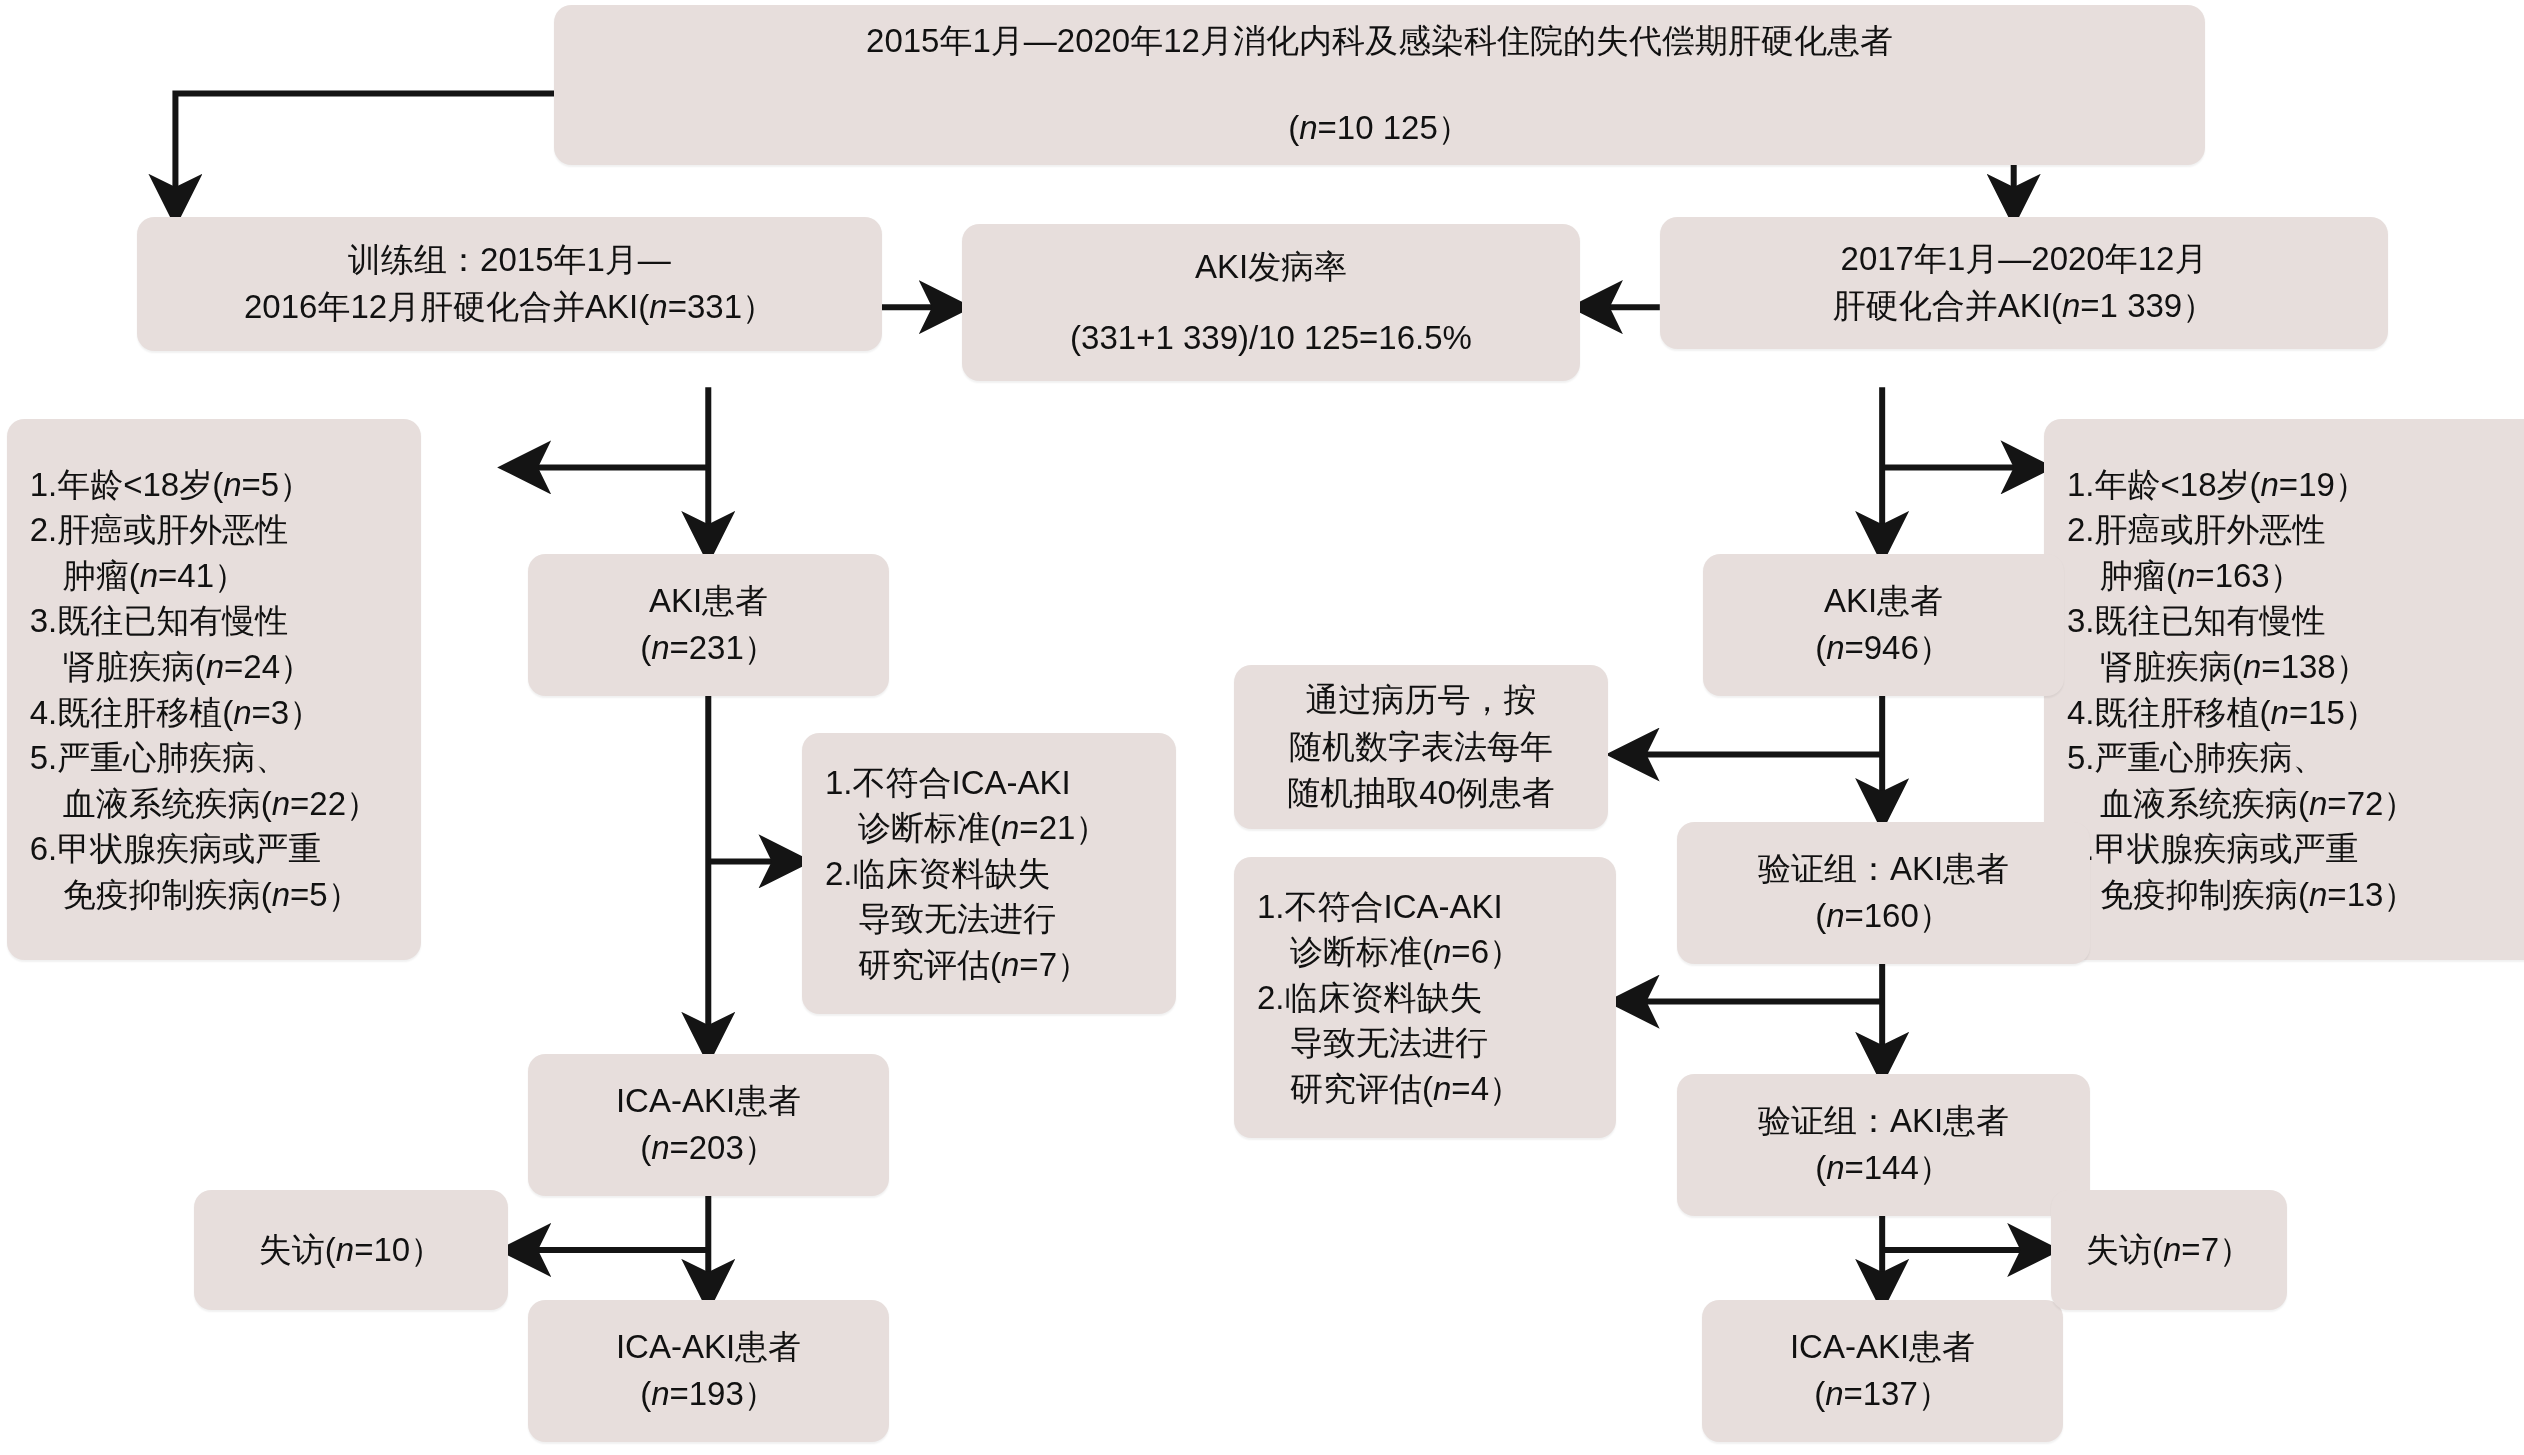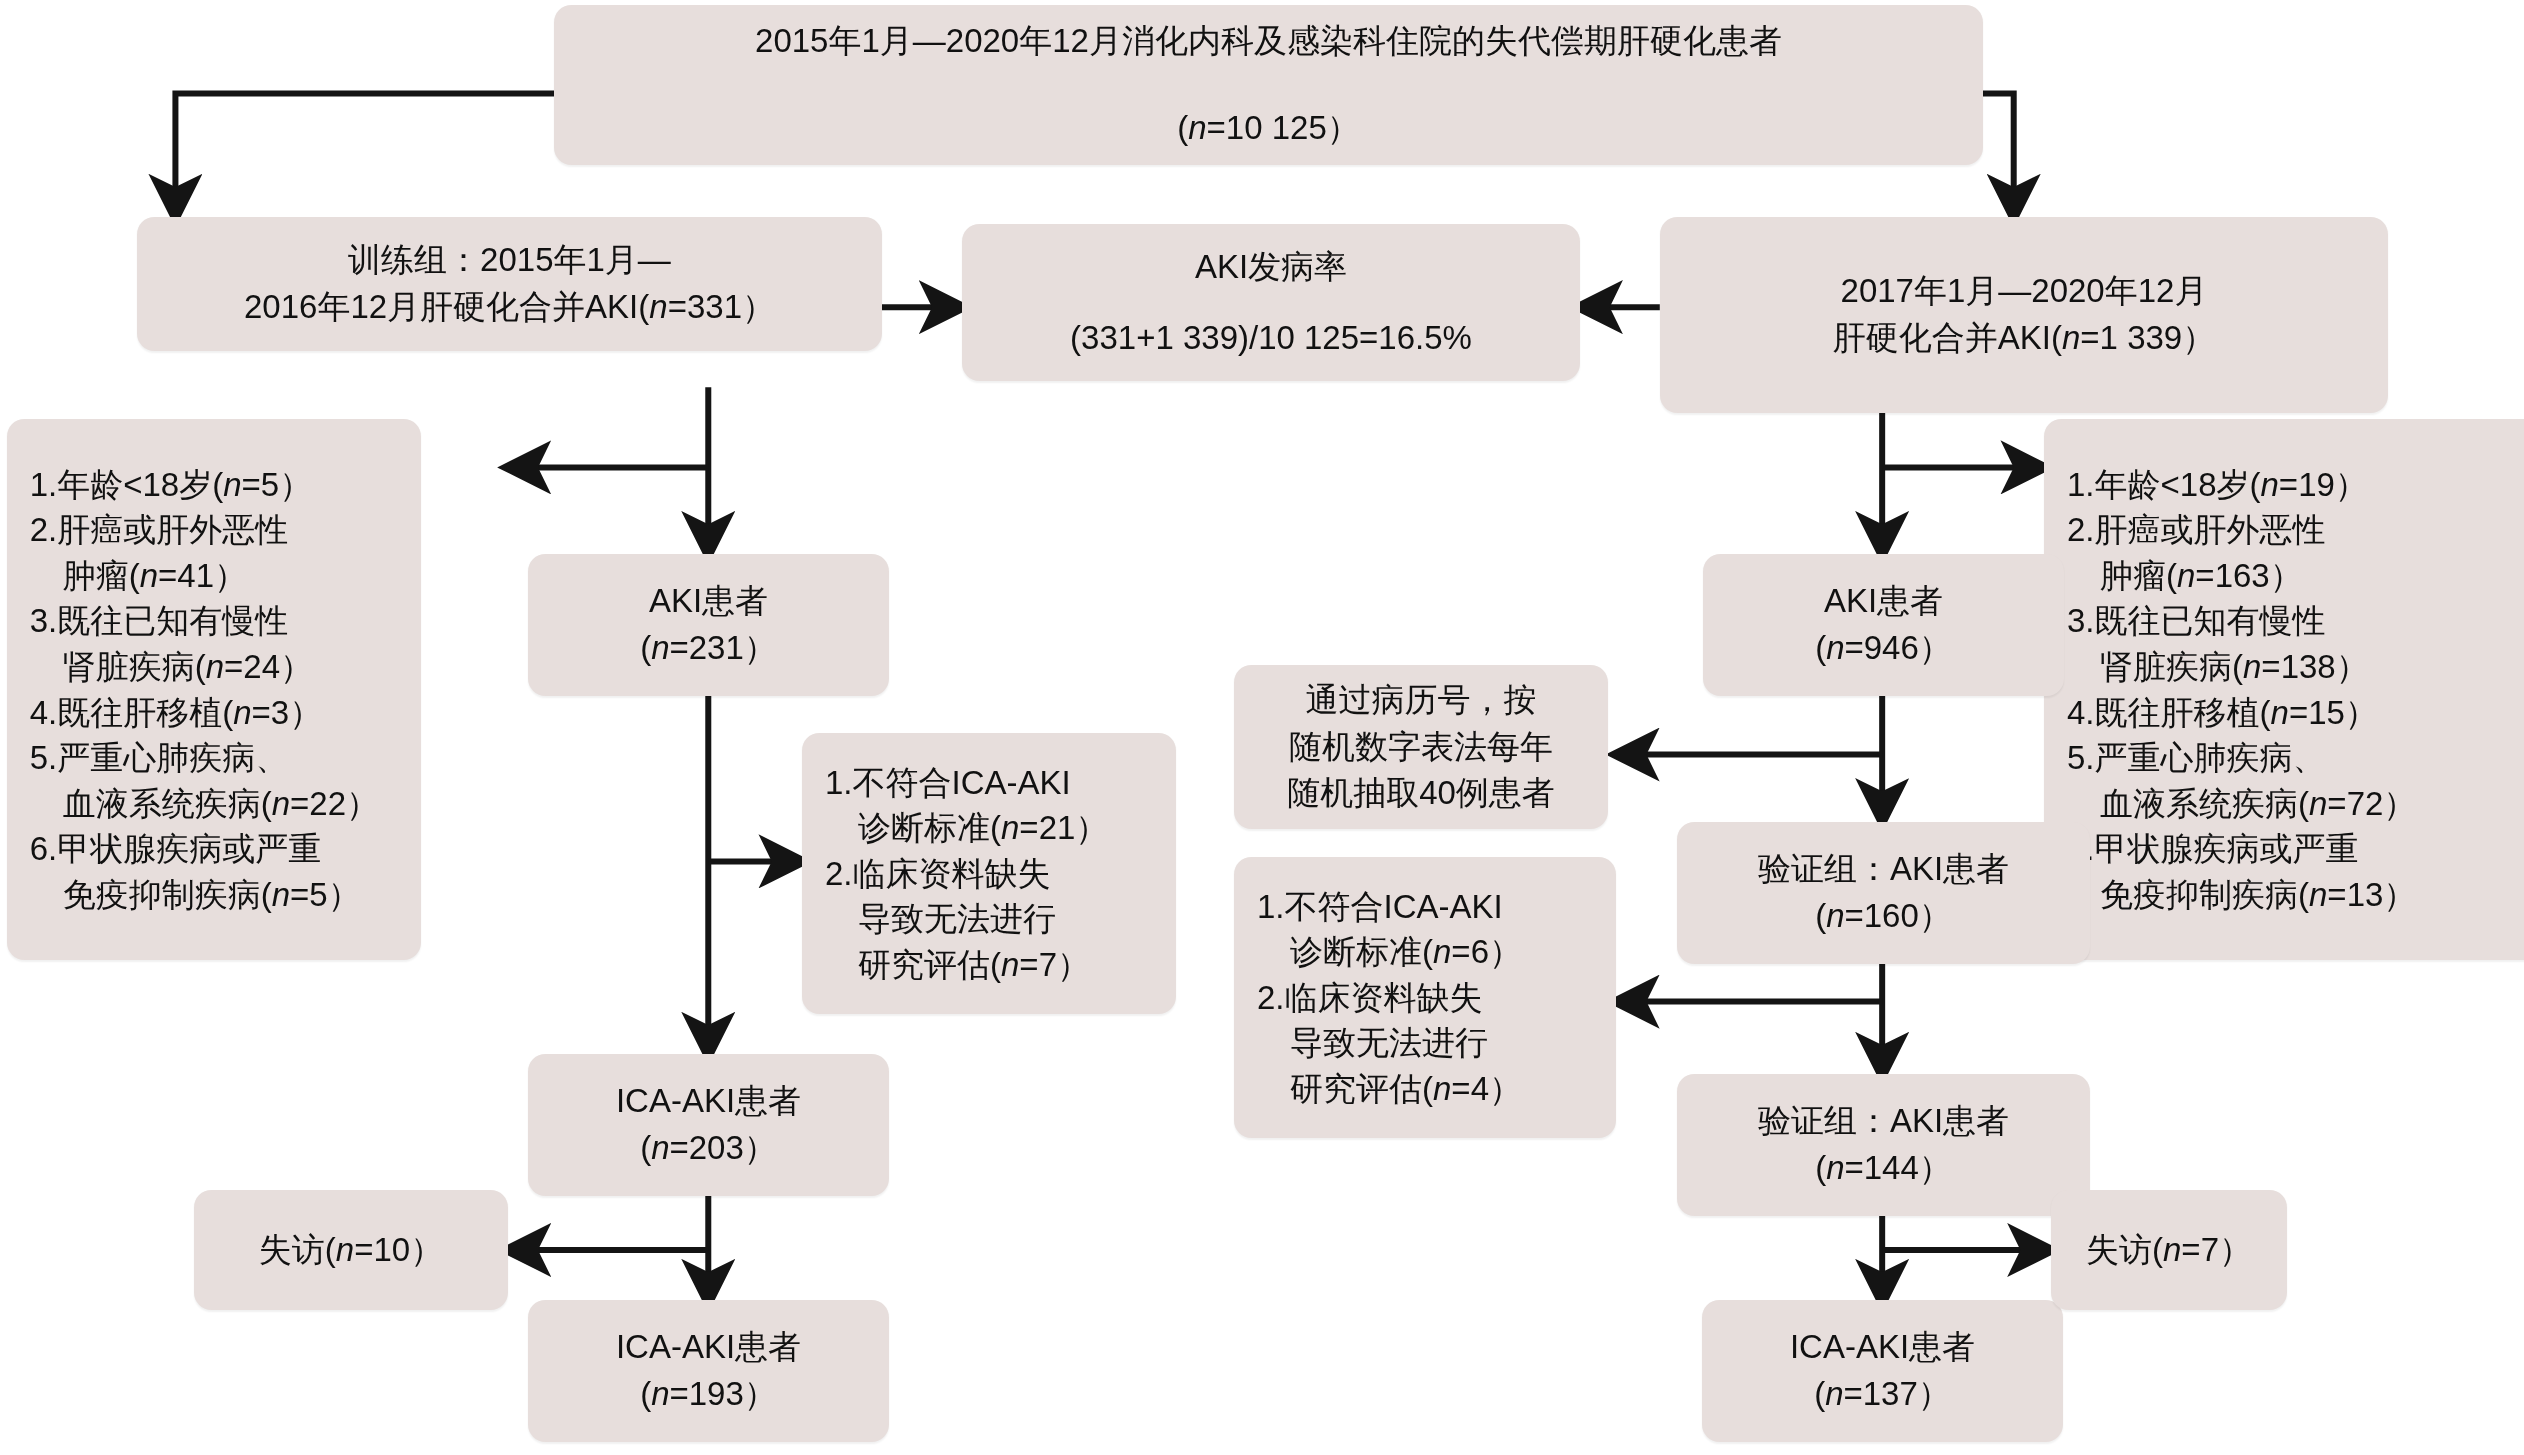--- a/index.html
+++ b/index.html
@@ -82,36 +82,36 @@
       <path d="M 1060,1790 L 1060,1950"></path>
       <path d="M 1060,1872 L 760,1872"></path>
 
       <path d="M 2818,1820 L 2818,1950"></path>
       <path d="M 2818,1872 L 3070,1872"></path>
     </g>
   </svg>
 
   <div class="watermark" style="left:588px;top:24px;">20</div>
 
-  <div class="box center" style="left:554px;top:5.3px;width:1429px;height:160px;gap:40px;">
+  <div class="box center" style="left:554px;top:5.3px;width:1651px;height:160px;gap:40px;">
     <span class="ln">2015年1月—2020年12月消化内科及感染科住院的失代偿期肝硬化患者</span>
     <span class="ln"><span>(</span><span class="ital">n</span><span>=10 125）</span></span>
   </div>
 
   <div class="box center" style="left:137px;top:217px;width:745px;height:134px;">
     <span class="ln">训练组：2015年1月—</span>
     <span class="ln"><span>2016年12月肝硬化合并AKI(</span><span class="ital">n</span><span>=331）</span></span>
   </div>
 
   <div class="box center" style="left:962px;top:224px;width:618px;height:157px;gap:24px;">
     <span class="ln">AKI发病率</span>
     <span class="ln">(331+1 339)/10 125=16.5%</span>
   </div>
 
-  <div class="box center" style="left:1660px;top:217px;width:728px;height:196px;">
+  <div class="box center" style="left:1660px;top:217px;width:728px;height:132px;">
     <span class="ln">2017年1月—2020年12月</span>
     <span class="ln"><span>肝硬化合并AKI(</span><span class="ital">n</span><span>=1 339）</span></span>
   </div>
 
   <div class="box left" id="exclusions-left" style="left:6.7px;top:419px;width:414px;height:541px;font-size:33px;line-height:1.38;">
       <span class="ln"><span>1.年龄&lt;18岁(</span><span class="ital">n</span><span>=5）</span></span>
       <span class="ln"><span>2.肝癌或肝外恶性</span></span>
       <span class="ln"><span>　肿瘤(</span><span class="ital">n</span><span>=41）</span></span>
       <span class="ln"><span>3.既往已知有慢性</span></span>
       <span class="ln"><span>　肾脏疾病(</span><span class="ital">n</span><span>=24）</span></span>

